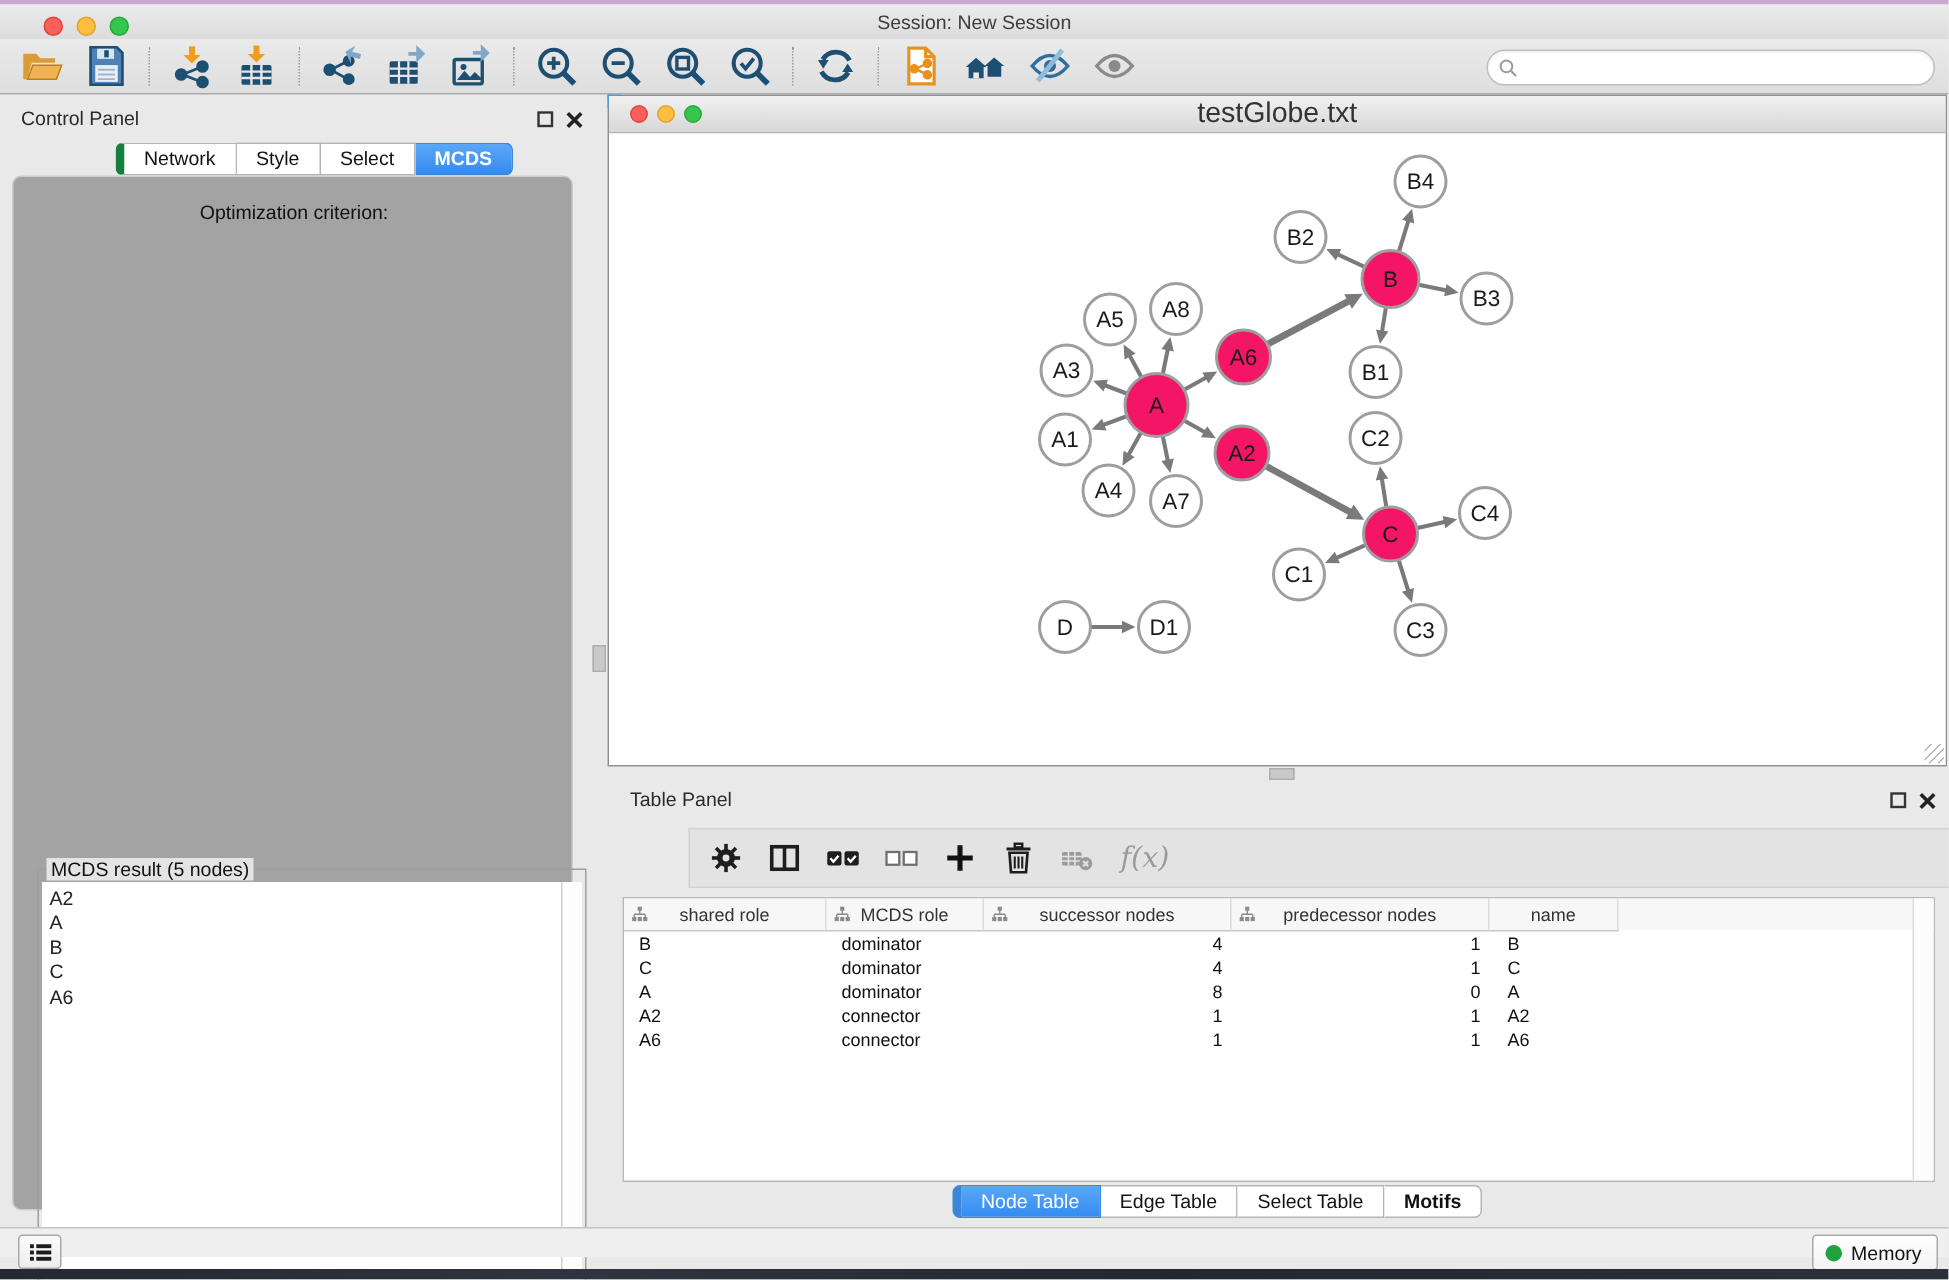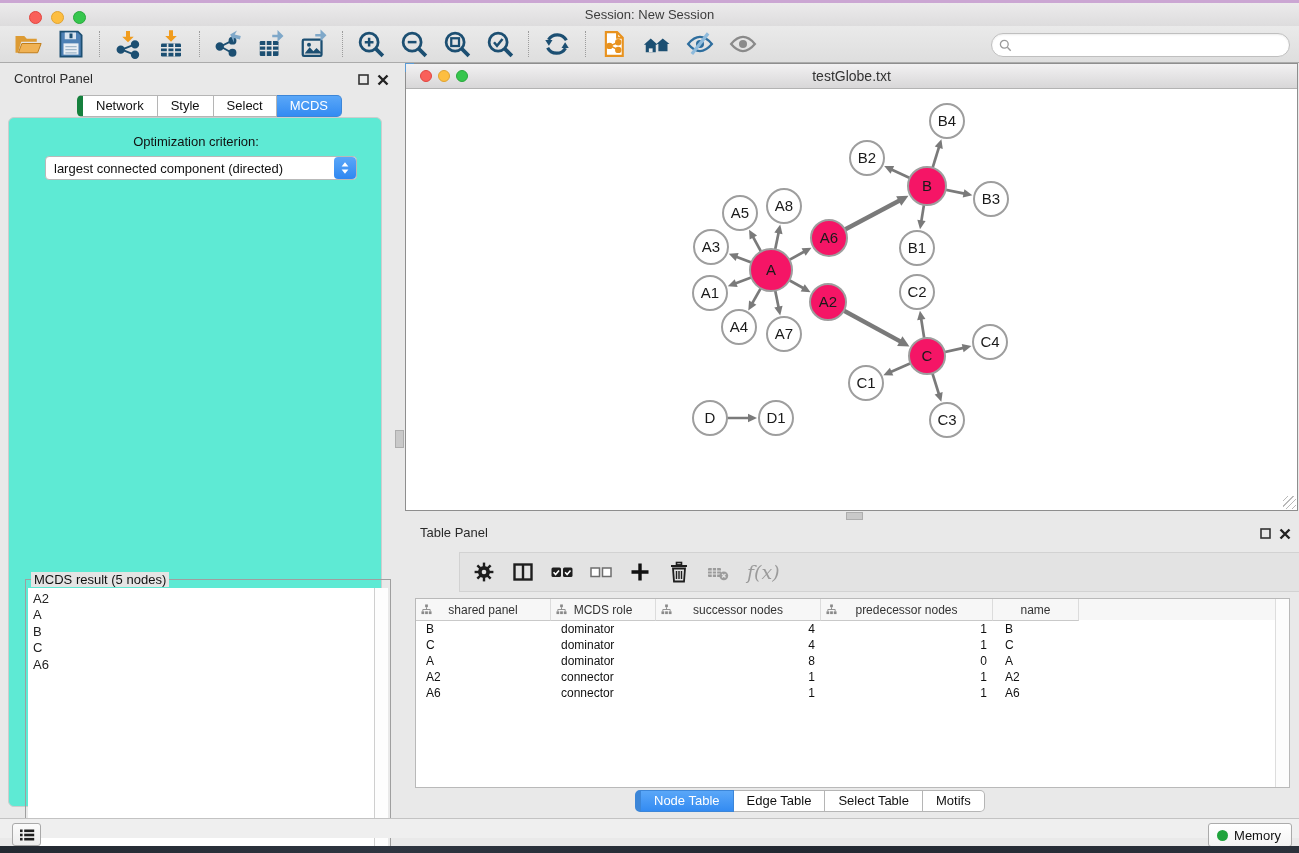--- a/index.html
+++ b/index.html
@@ -28,24 +28,24 @@
   .search-wrap svg{margin-left:7px;}
   .search-wrap input{border:none;outline:none;flex:1;height:18px;font-size:13px;background:transparent;margin-left:4px;}
 
   
   .cp-title{position:absolute;left:14px;top:71px;font-size:13px;color:#2A2A2A;}
   .panel-btn{position:absolute;width:14px;height:14px;cursor:pointer;}
   .cp-tabs{position:absolute;left:77px;top:95px;height:22px;display:flex;font-size:13px;}
   .seg{background:#fff;border:1px solid #B5B5B5;border-left:none;line-height:20px;height:22px;
        padding:0 13px;box-sizing:border-box;cursor:pointer;color:#111;}
   .seg:first-child{border-left:6px solid #15803d;border-radius:5px 0 0 5px;}
-  .seg:last-child{border-radius:0 5px 5px 0;}
+  .seg:last-child{border-radius:0 5px 5px 0;font-weight:bold;}
   .seg.active{background:linear-gradient(#5AA7F8,#338BF2);border-color:#3C86D8;color:#fff;}
   .cp-inner{position:absolute;left:8px;top:117px;width:374px;height:690px;box-sizing:border-box;
-            background:#5eead4;border:1px solid #CDCDCD;border-radius:6px;}
+            background:#a3a3a3;border:1px solid #CDCDCD;border-radius:6px;}
   .opt-label{position:absolute;left:0;width:374px;top:16px;text-align:center;font-size:13px;color:#111;}
   .combo{position:absolute;left:36px;top:38px;width:312px;height:24px;background:#fff;
          border:1px solid #B9B9B9;border-radius:4px;box-sizing:border-box;cursor:pointer;
          display:flex;align-items:center;}
   .combo .val{flex:1;font-size:13px;padding-left:8px;color:#111;white-space:nowrap;overflow:hidden;}
   .combo .stepper{width:22px;height:22px;margin-right:0px;border-radius:4px;
                   background:linear-gradient(#5AA7F8,#2F87F1);display:flex;align-items:center;justify-content:center;}
   .cp-buttons{position:absolute;left:0;width:374px;top:73px;display:flex;justify-content:center;gap:14px;}
   .aq-btn{background:linear-gradient(#FFFFFF,#F2F2F2);border:1px solid #BDBDBD;border-radius:5px;
           height:23px;line-height:21px;font-size:13px;padding:0 18px;box-sizing:border-box;cursor:pointer;color:#111;}
@@ -56,21 +56,21 @@
   .result-scroll{position:absolute;top:8px;right:2px;width:13px;bottom:2px;background:#FDFDFD;border-left:1px solid #CFCFCF;}
 
   
   .mini-vscroll{position:absolute;left:395px;top:430px;width:7px;height:16px;background:#C9C9C9;border:1px solid #ADADAD;}
   .mini-hscroll{position:absolute;left:846px;top:512px;width:15px;height:6px;background:#C9C9C9;border:1px solid #ADADAD;}
   .net-window{position:absolute;left:405px;top:63px;width:893px;height:448px;background:#fff;
               border:1px solid #8E8E8E;box-sizing:border-box;}
   .sel-corner{position:absolute;left:-1px;top:-1px;width:7px;height:7px;
               border-left:2px solid #5B9BD5;border-top:2px solid #5B9BD5;}
   .net-titlebar{position:relative;height:24px;background:linear-gradient(#F2F1F2,#D8D7D8);border-bottom:1px solid #B3B3B3;}
-  .net-titlebar .title{text-align:center;line-height:24px;font-size:14px;color:#333;}
+  .net-titlebar .title{text-align:center;line-height:24px;font-size:19px;color:#333;}
   .ntl{position:absolute;width:12px;height:12px;border-radius:50%;top:6px;box-sizing:border-box;}
   .ntl.red{left:14px;background:#F9605A;border:1px solid #E2453F;}
   .ntl.yellow{left:32px;background:#FDBE41;border:1px solid #E0A330;}
   .ntl.green{left:50px;background:#36C64D;border:1px solid #28A83C;}
   .net-content{position:absolute;top:25px;left:0;right:0;bottom:0;background:#fff;}
   .net-content svg{position:absolute;left:0;top:0;}
   .grip{position:absolute;right:1px;bottom:1px;width:13px;height:13px;
         background:repeating-linear-gradient(135deg,transparent 0 3px,#B9B9B9 3px 4px);cursor:nwse-resize;}
 
   
@@ -252,29 +252,20 @@
 
 <div class="cp-tabs">
   <div class="seg">Network</div>
   <div class="seg">Style</div>
   <div class="seg">Select</div>
   <div class="seg active">MCDS</div>
 </div>
 
 <div class="cp-inner">
   <div class="opt-label">Optimization criterion:</div>
-  <div class="combo">
-    <span class="val">largest connected component (directed)</span>
-    <span class="stepper">
-      <svg width="12" height="14" viewBox="0 0 12 14">
-        <path d="M6 1.2L9.4 5.4H2.6z" fill="#fff"></path>
-        <path d="M6 12.8L2.6 8.6h6.8z" fill="#fff"></path>
-      </svg>
-    </span>
-  </div>
   <div class="result-group">
     <span class="result-legend">MCDS result (5 nodes)</span>
     <div class="result-list">
         <div>A2</div>
         <div>A</div>
         <div>B</div>
         <div>C</div>
         <div>A6</div>
       </div>
     <div class="result-scroll"></div>
@@ -519,21 +510,21 @@
 <div class="node-table">
   <div class="nt-header">
     <div class="nt-hcell c0">
       <svg class="hicon" width="11" height="11" viewBox="0 0 12 12">
         <rect x="4.5" y="0.5" width="3" height="3" fill="#8A8A8A"></rect>
           <path d="M6 3.5v2.5M2 6h8M2 6v2M10 6v2" stroke="#8A8A8A" fill="none"></path>
         <rect x="0.5" y="8" width="3" height="3" fill="#8A8A8A"></rect>
           <rect x="4.5" y="8" width="3" height="3" fill="#8A8A8A"></rect>
           <rect x="8.5" y="8" width="3" height="3" fill="#8A8A8A"></rect>
       </svg>
-      <span>shared panel</span>
+      <span>shared role</span>
     </div>
     <div class="nt-hcell c1">
       <svg class="hicon" width="11" height="11" viewBox="0 0 12 12">
         <rect x="4.5" y="0.5" width="3" height="3" fill="#8A8A8A"></rect>
           <path d="M6 3.5v2.5M2 6h8M2 6v2M10 6v2" stroke="#8A8A8A" fill="none"></path>
         <rect x="0.5" y="8" width="3" height="3" fill="#8A8A8A"></rect>
           <rect x="4.5" y="8" width="3" height="3" fill="#8A8A8A"></rect>
           <rect x="8.5" y="8" width="3" height="3" fill="#8A8A8A"></rect>
       </svg>
       <span>MCDS role</span>

